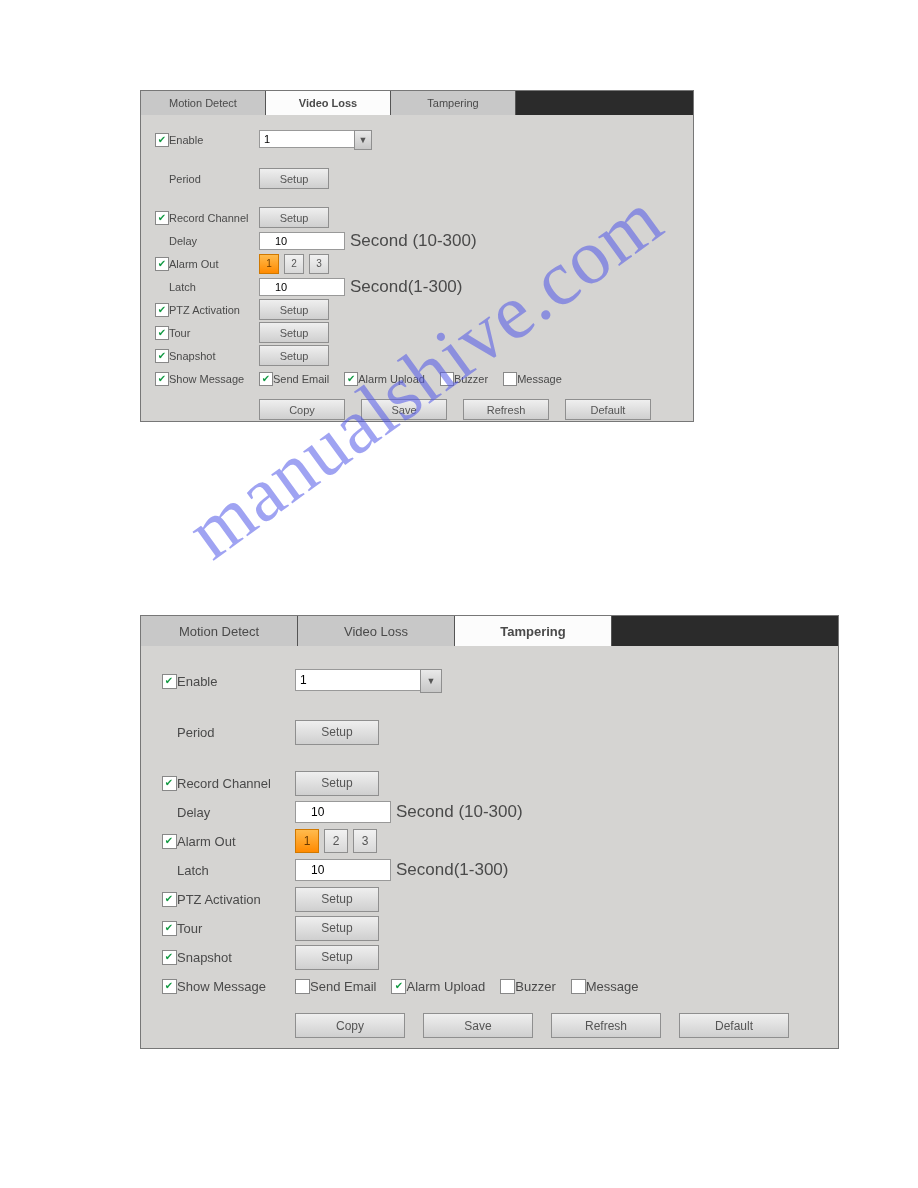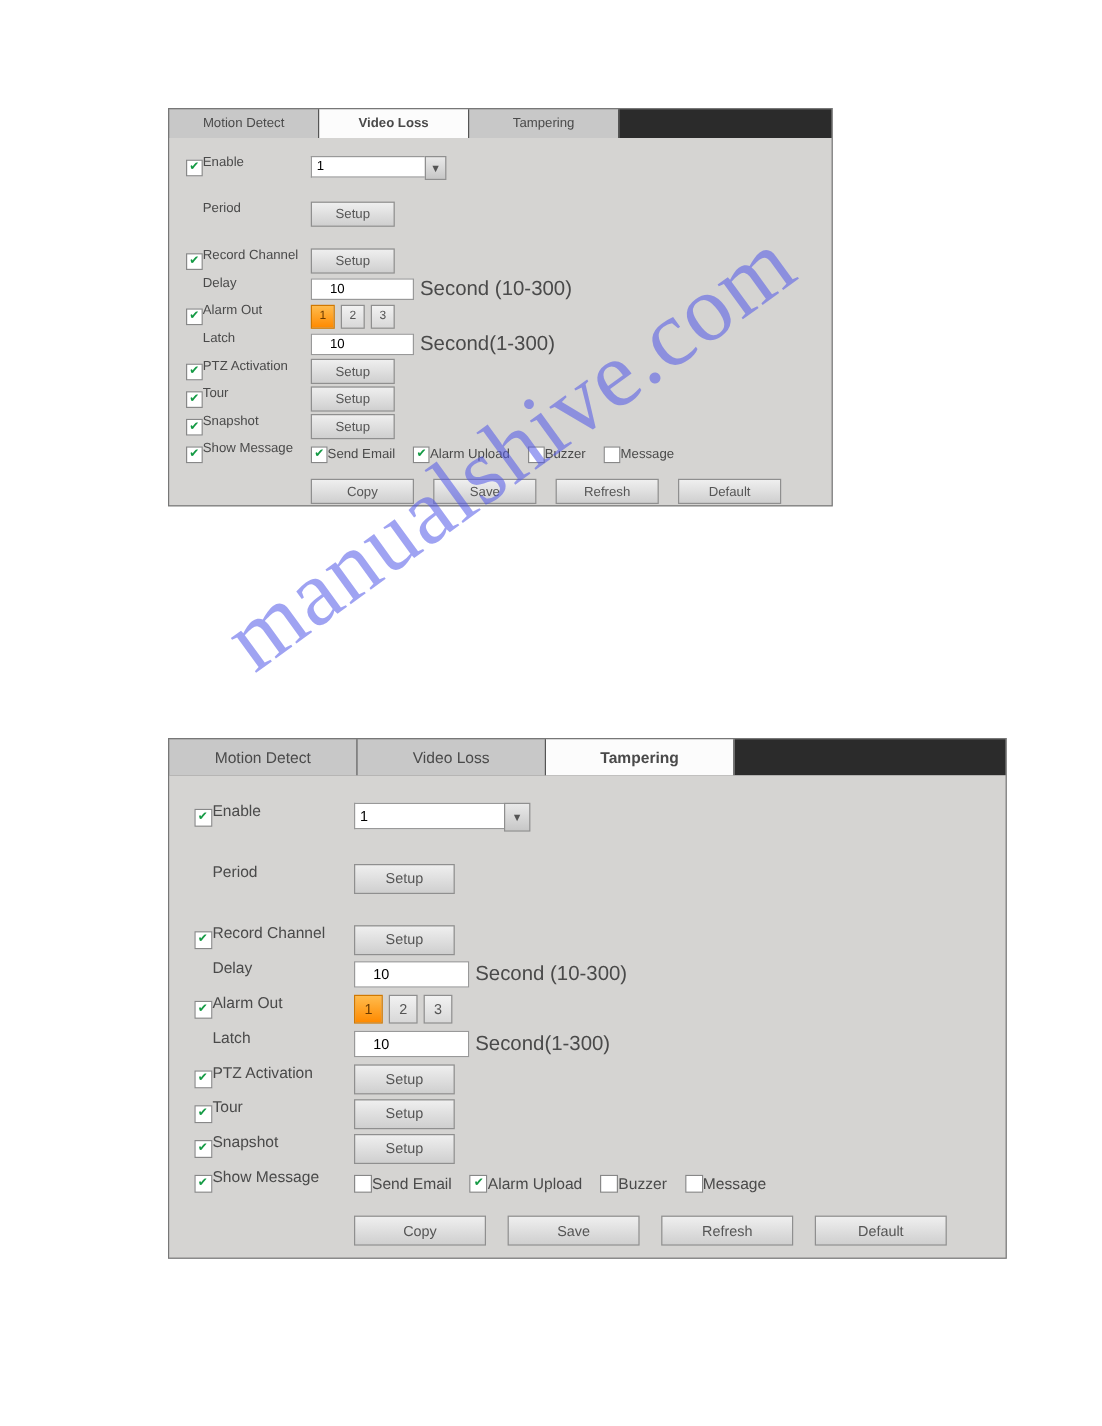--- a/index.html
+++ b/index.html
@@ -5,21 +5,21 @@
   html,body{margin:0;padding:0;background:#fff;font-family:Arial,Helvetica,sans-serif;font-size:12px;color:#4a4a4a}
   .page{width:918px;min-height:1188px;position:relative}
   .panel{position:absolute;border:1px solid #777;background:#d5d4d2}
   .panel-1{left:140px;top:90px;width:552px;height:330px}
   .panel-2{left:140px;top:615px;width:697px;height:432px}
   .tabbar{display:flex;height:24px;background:#2b2b2b;align-items:stretch}
   .tab{display:flex;align-items:center;justify-content:center;padding:0 10px;min-width:104px;border-right:1px solid #555;color:#4a4a4a;background:#cfcfcf;font-size:11px}
   .tab.active{background:#fcfcfc;font-weight:bold}
   .tab.dark{background:#c8c8c8}
   .form{padding:14px 14px 10px 14px;font-size:11px}
-  .row{display:flex;min-height:21px;margin-bottom:2px}
+  .row{display:flex;align-items:center;min-height:21px;margin-bottom:2px}
   .gap{height:16px}
   .lead{width:14px;display:flex;align-items:center;justify-content:center}
   .label{width:90px;color:#4a4a4a}
   .controls{display:flex;align-items:center;gap:5px}
   .chk{width:12px;height:12px;border:1px solid #888;background:#fff;display:inline-flex;align-items:center;justify-content:center;font-size:10px;color:#149a44}
   .chk.checked::after{content:"✔";line-height:1}
   .dd{display:flex}
   .dd input{width:86px;height:16px;border:1px solid #999;border-right:none;padding:0 4px;font-size:11px}
   .dd .arrow{width:16px;height:18px;border:1px solid #8f8f8f;background:linear-gradient(#e9e9e9,#c7c7c7);display:flex;align-items:center;justify-content:center;font-size:9px;color:#555}
   .btn{height:19px;min-width:56px;padding:0 6px;border:1px solid #8f8f8f;background:linear-gradient(#efefef,#cfcfcf);font-size:11px;color:#555;display:inline-flex;align-items:center;justify-content:center}

